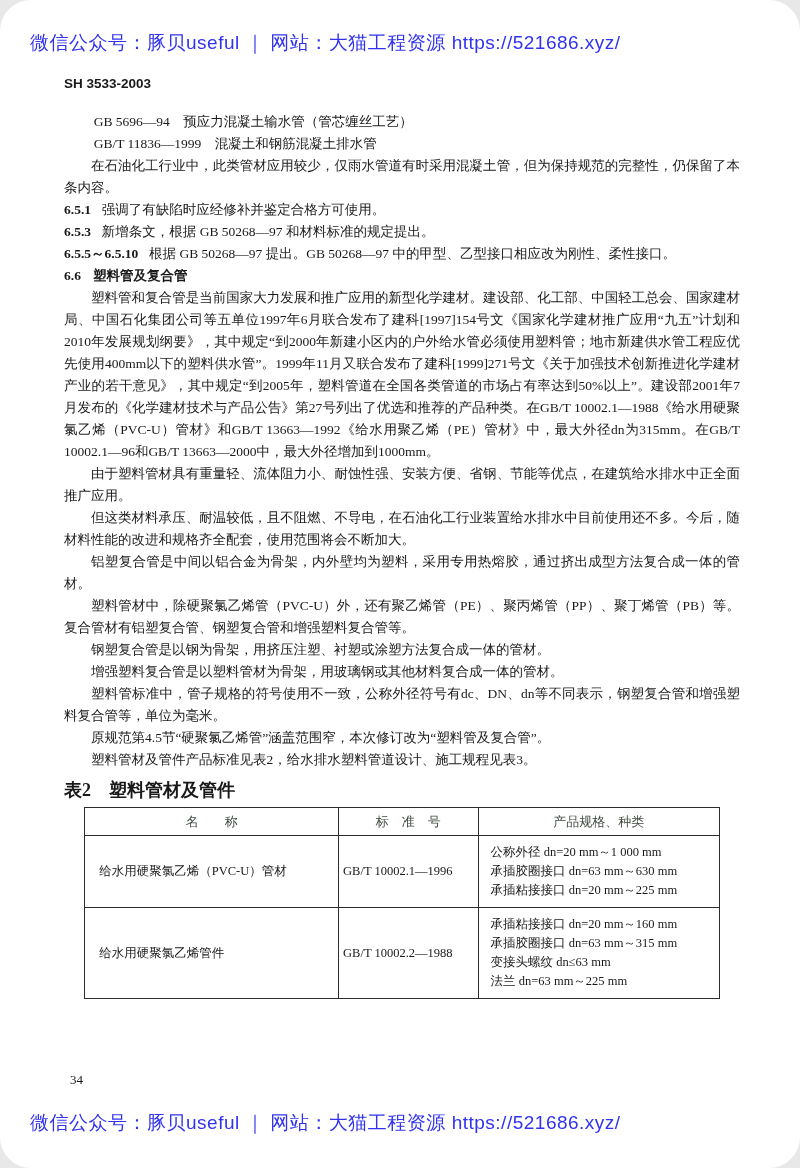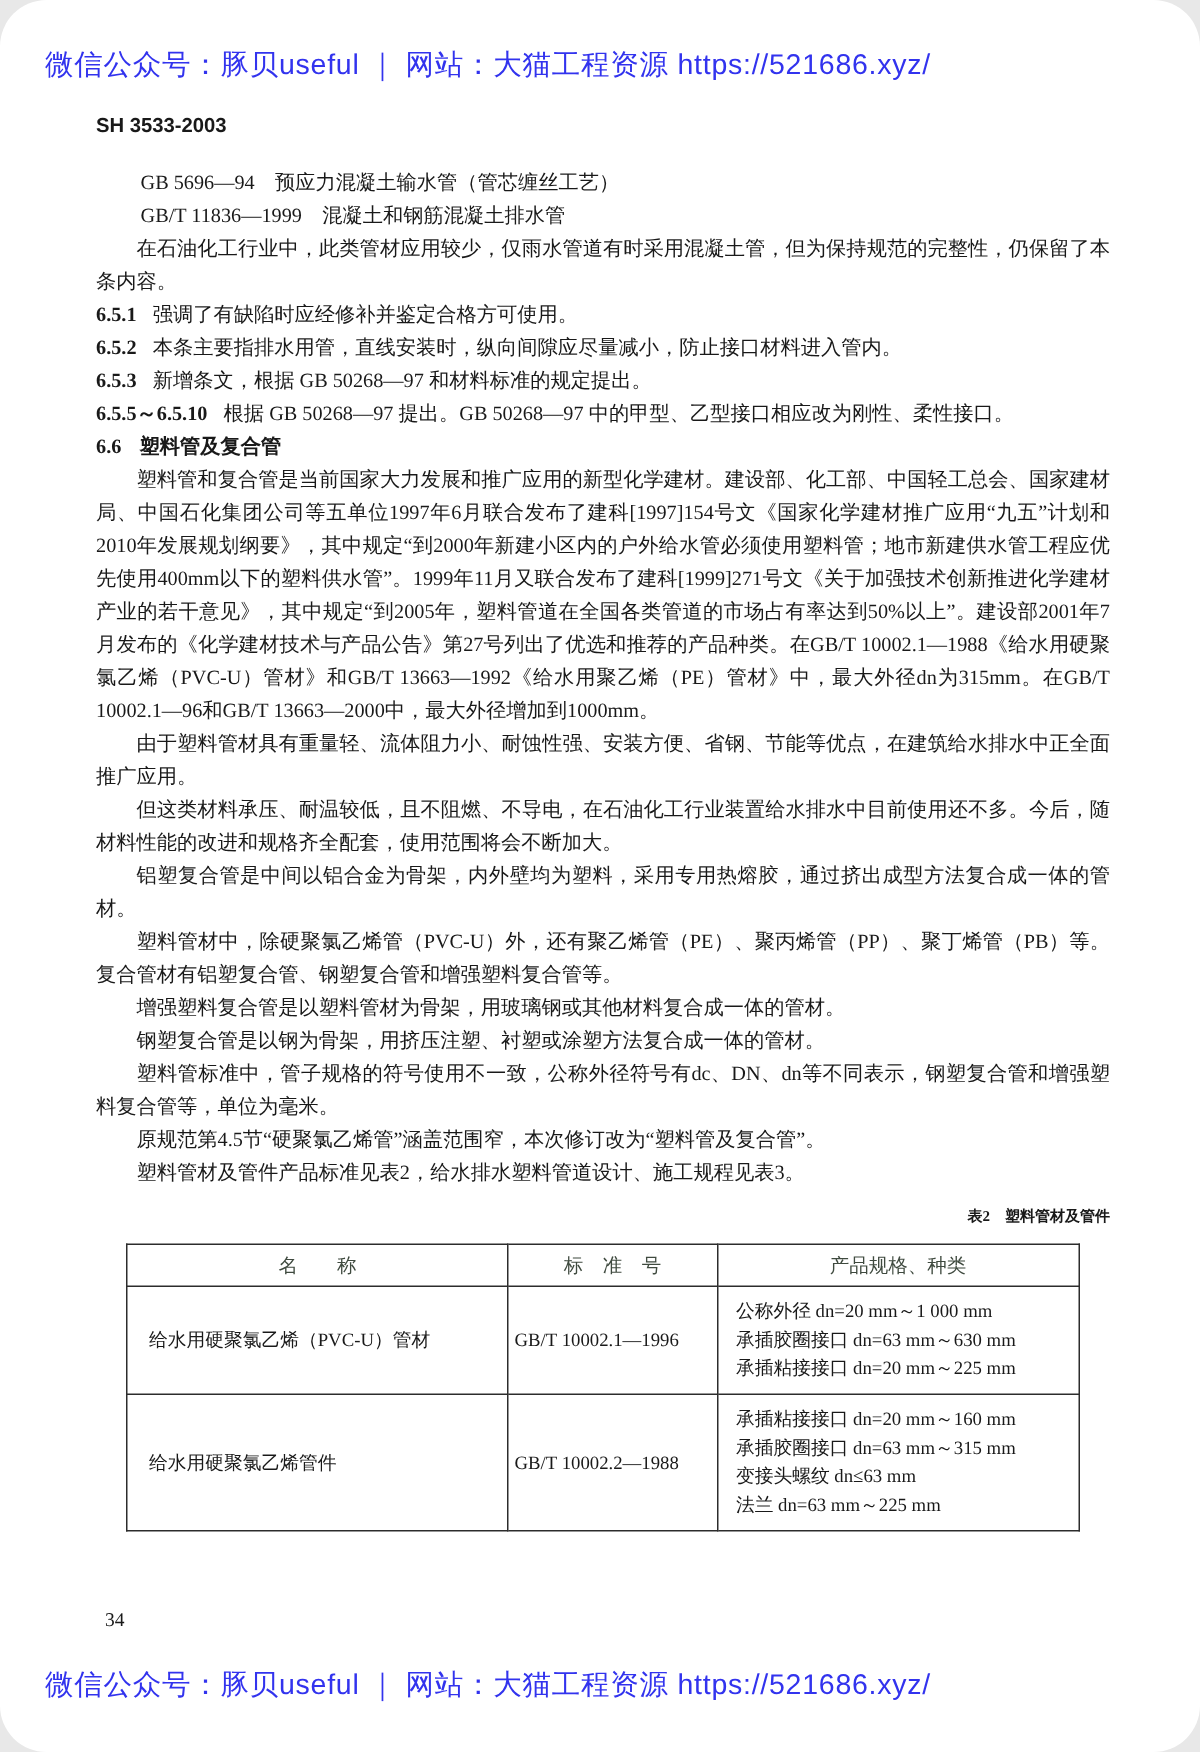--- a/index.html
+++ b/index.html
@@ -39,23 +39,23 @@
     font-size: 13.5px;
     margin-bottom: 20px;
   }
   .body-text { font-size: 13.5px; line-height: 22px; text-align: justify; }
   .ref-line { padding-left: 2.2em; white-space: nowrap; }
   .para { text-indent: 2em; }
   .clause .num { font-weight: bold; margin-right: 0.8em; }
   .section-head { font-weight: bold; }
   .section-head .num { margin-right: 0.9em; }
   .table-caption {
-    text-align: right;
+    text-align: left;
     font-weight: bold;
-    font-size: 10px;
+    font-size: 18px;
     margin-top: 8px;
     margin-bottom: 6px;
   }
   table.spec-table {
     width: 94%;
     margin: 0 auto;
     border-collapse: collapse;
     font-size: 12.5px;
     line-height: 19px;
   }
@@ -94,40 +94,37 @@
 
       <div class="ref-line">GB 5696—94　预应力混凝土输水管（管芯缠丝工艺）</div>
       <div class="ref-line">GB/T 11836—1999　混凝土和钢筋混凝土排水管</div>
 
       <div class="para">在石油化工行业中，此类管材应用较少，仅雨水管道有时采用混凝土管，但为保持规范的完整性，仍保留了本条内容。</div>
 
       <div class="clause">
         <span class="num">6.5.1</span><span>强调了有缺陷时应经修补并鉴定合格方可使用。</span>
       </div>
       <div class="clause">
-        <span class="num">6.5.2</span><span>本条主要指排水用管，直线安装时，纵向间隙应尽量减小，防止接口材料进入管内。</span>
-      </div>
-      <div class="clause">
         <span class="num">6.5.3</span><span>新增条文，根据 GB 50268—97 和材料标准的规定提出。</span>
       </div>
       <div class="clause">
         <span class="num">6.5.5～6.5.10</span><span>根据 GB 50268—97 提出。GB 50268—97 中的甲型、乙型接口相应改为刚性、柔性接口。</span>
       </div>
 
       <div class="section-head">
         <span class="num">6.6</span><span>塑料管及复合管</span>
       </div>
 
       <div class="para">塑料管和复合管是当前国家大力发展和推广应用的新型化学建材。建设部、化工部、中国轻工总会、国家建材局、中国石化集团公司等五单位1997年6月联合发布了建科[1997]154号文《国家化学建材推广应用“九五”计划和2010年发展规划纲要》，其中规定“到2000年新建小区内的户外给水管必须使用塑料管；地市新建供水管工程应优先使用400mm以下的塑料供水管”。1999年11月又联合发布了建科[1999]271号文《关于加强技术创新推进化学建材产业的若干意见》，其中规定“到2005年，塑料管道在全国各类管道的市场占有率达到50%以上”。建设部2001年7月发布的《化学建材技术与产品公告》第27号列出了优选和推荐的产品种类。在GB/T 10002.1—1988《给水用硬聚氯乙烯（PVC-U）管材》和GB/T 13663—1992《给水用聚乙烯（PE）管材》中，最大外径dn为315mm。在GB/T 10002.1—96和GB/T 13663—2000中，最大外径增加到1000mm。</div>
       <div class="para">由于塑料管材具有重量轻、流体阻力小、耐蚀性强、安装方便、省钢、节能等优点，在建筑给水排水中正全面推广应用。</div>
       <div class="para">但这类材料承压、耐温较低，且不阻燃、不导电，在石油化工行业装置给水排水中目前使用还不多。今后，随材料性能的改进和规格齐全配套，使用范围将会不断加大。</div>
       <div class="para">铝塑复合管是中间以铝合金为骨架，内外壁均为塑料，采用专用热熔胶，通过挤出成型方法复合成一体的管材。</div>
       <div class="para">塑料管材中，除硬聚氯乙烯管（PVC-U）外，还有聚乙烯管（PE）、聚丙烯管（PP）、聚丁烯管（PB）等。复合管材有铝塑复合管、钢塑复合管和增强塑料复合管等。</div>
+      <div class="para">钢塑复合管是以钢为骨架，用挤压注塑、衬塑或涂塑方法复合成一体的管材。</div>
       <div class="para">增强塑料复合管是以塑料管材为骨架，用玻璃钢或其他材料复合成一体的管材。</div>
-      <div class="para">钢塑复合管是以钢为骨架，用挤压注塑、衬塑或涂塑方法复合成一体的管材。</div>
       <div class="para">塑料管标准中，管子规格的符号使用不一致，公称外径符号有dc、DN、dn等不同表示，钢塑复合管和增强塑料复合管等，单位为毫米。</div>
       <div class="para">原规范第4.5节“硬聚氯乙烯管”涵盖范围窄，本次修订改为“塑料管及复合管”。</div>
       <div class="para">塑料管材及管件产品标准见表2，给水排水塑料管道设计、施工规程见表3。</div>
 
       <div class="table-caption">表2　塑料管材及管件</div>
 
       <table class="spec-table">
         <thead>
           <tr>
             <th>名　　称</th>

